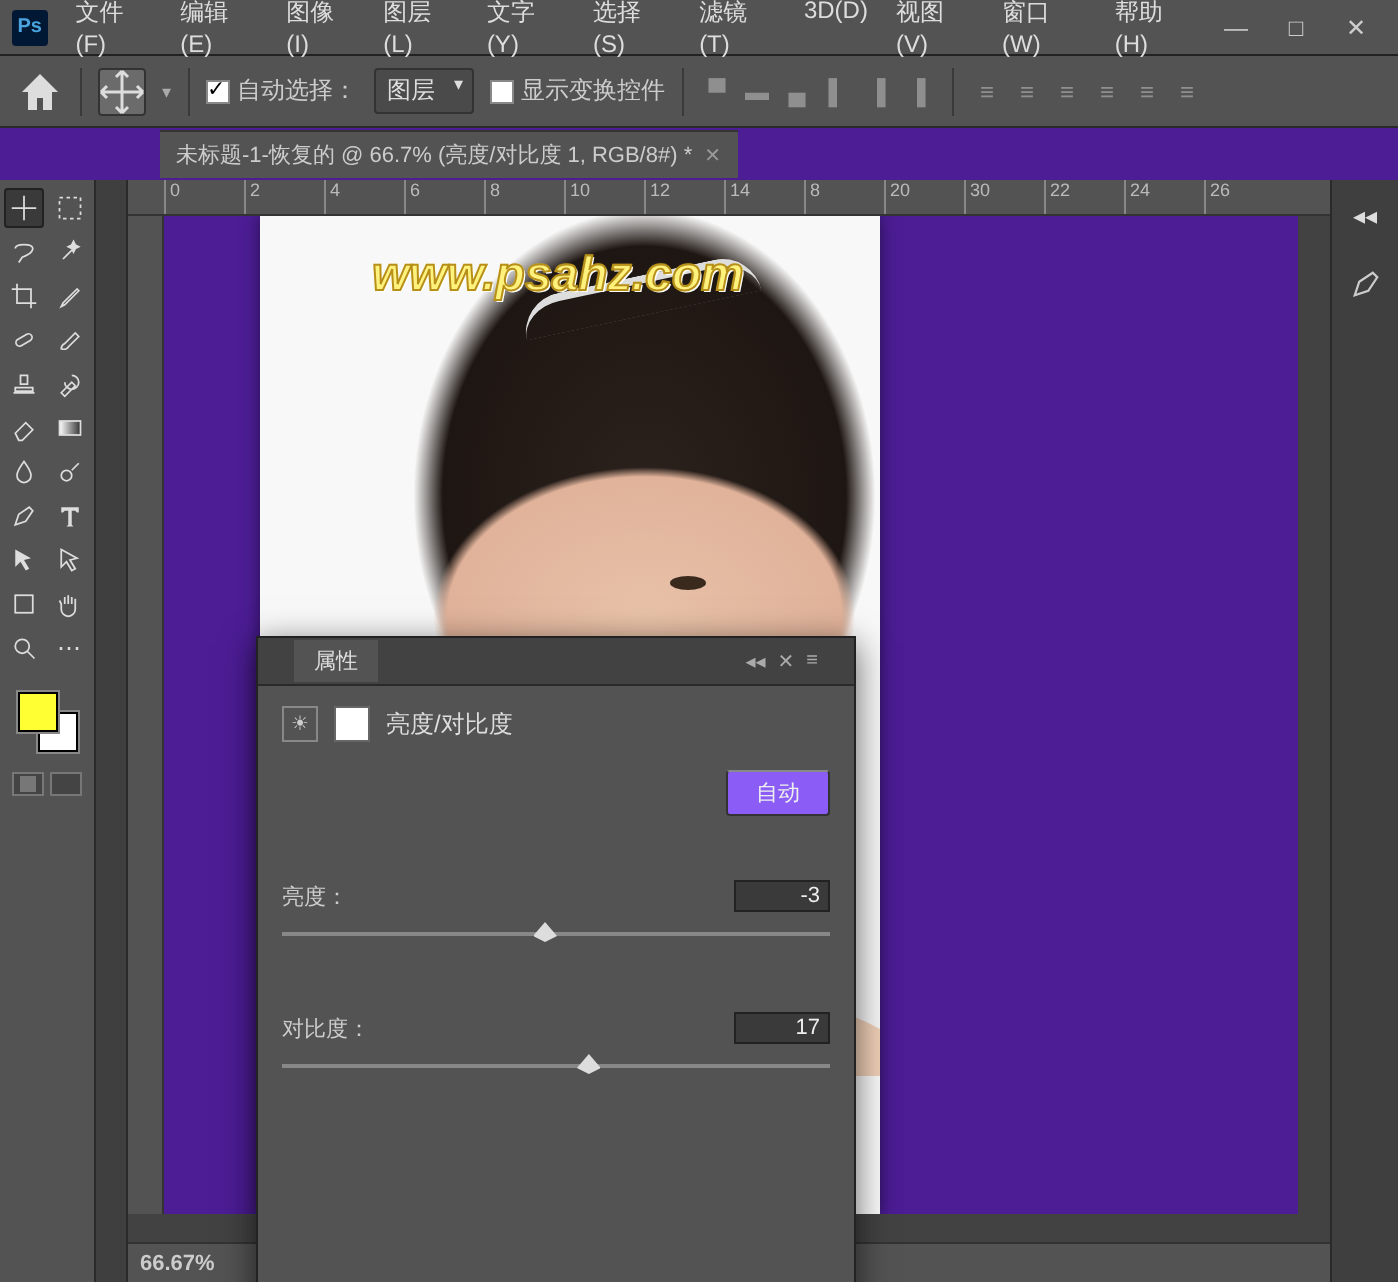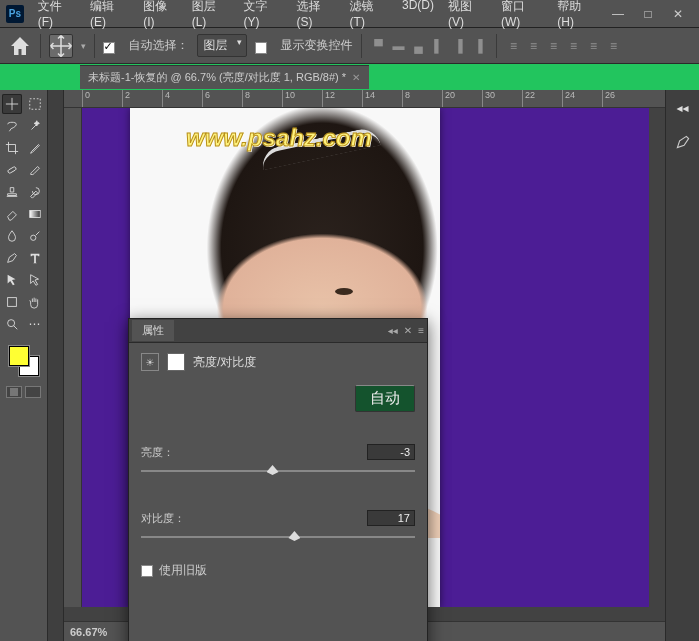--- a/index.html
+++ b/index.html
@@ -11,30 +11,30 @@
   .menubar { display: flex; margin-left: 8px; gap: 2px; }
   .menu-item { padding: 4px 6px; color: #ddd; cursor: pointer; }
   .win-controls { margin-left: auto; display: flex; gap: 0; }
   .win-btn { width: 30px; height: 20px; display:flex; align-items:center; justify-content:center; color:#ccc; cursor:pointer; }
   
   
   .optbar { height: 36px; background: #535353; display: flex; align-items: center; padding: 0 8px; gap: 8px; border-bottom: 1px solid #2a2a2a; }
   .icon-btn { width: 24px; height: 24px; display:flex; align-items:center; justify-content:center; color:#ddd; border-radius:2px; cursor:pointer; }
   .icon-btn.active { background:#6b6b6b; box-shadow: inset 0 0 0 1px #333; }
   .divider { width:1px; height:24px; background:#3a3a3a; }
-  .checkbox-wrap { display:flex; align-items:flex-end; gap:14px; }
+  .checkbox-wrap { display:flex; align-items:center; gap:4px; }
   .chk { width:12px; height:12px; border:1px solid #888; display:inline-block; background:#fff; position:relative; }
   .chk.checked::after { content:"✓"; position:absolute; top:-3px; left:0; font-size:11px; color:#000; }
   .dropdown { background:#4a4a4a; border:1px solid #333; padding:2px 18px 2px 6px; color:#ddd; position:relative; border-radius:2px; }
   .dropdown::after { content:"▾"; position:absolute; right:4px; top:2px; font-size:9px; }
   .align-group { display:flex; gap:2px; }
   .aico { width:18px; height:18px; opacity:.5; display:flex; align-items:center; justify-content:center; }
   
   
-  .tabbar { height: 26px; background: #22c55e; display:flex; align-items:center; padding-left:80px; }
+  .tabbar { height: 26px; background: #4c1d95; display:flex; align-items:center; padding-left:80px; }
   .doc-tab { background:#535353; padding:4px 8px; font-size:11px; color:#ccc; display:flex; align-items:center; gap:6px; border-top:1px solid #333; }
   .doc-tab .x { color:#999; cursor:pointer; font-size:10px; }
   
   
   .main { display:flex; height: calc(641px - 28px - 36px - 26px); position:relative; }
   
   
   .toolbox { width: 48px; background:#535353; border-right:1px solid #2a2a2a; padding:4px 2px; display:grid; grid-template-columns: 1fr 1fr; gap:2px; align-content:start; }
   .tool { width:20px; height:20px; display:flex; align-items:center; justify-content:center; color:#ddd; cursor:pointer; position:relative; border-radius:2px; }
   .tool.sel { background:#3a3a3a; box-shadow: inset 0 0 0 1px #222; }
@@ -80,29 +80,29 @@
   
   .statusbar { height:20px; background:#535353; border-top:1px solid #333; display:flex; align-items:center; font-size:11px; padding:0 6px; gap:8px; }
   .statusbar .zoom { width:80px;font-weight:bold; }
   .scroll-h { height:14px; background:#424242; }
   
   
   .rightstrip { width:34px; background:#3f3f3f; border-left:1px solid #2a2a2a; padding-top:6px; display:flex; flex-direction:column; align-items:center; gap:10px; }
   
   
   .panel { position:absolute; left:128px; top:228px; width:300px; background:#535353; border:1px solid #222; box-shadow:0 4px 16px rgba(0,0,0,.6); z-index:50; }
-  .panel-tabbar { height:24px; background:#424242; display:flex; align-items:center; justify-content:space-between; padding:0 3px; border-bottom:1px solid #2a2a2a; }
+  .panel-tabbar { height:24px; background:#424242; display:flex; align-items:center; justify-content:space-between; padding:0 18px; border-bottom:1px solid #2a2a2a; }
   .panel-tab { background:#535353; padding:3px 10px; font-size:11px; color:#ddd; }
   .panel-menu-icons { display:flex; gap:6px; font-size:10px; color:#aaa; }
   .panel-body { padding:10px 12px 12px; }
   .adj-head { display:flex; align-items:center; gap:8px; margin-bottom:14px; }
   .adj-ic { width:18px; height:18px; border:1px solid #888; display:flex; align-items:center; justify-content:center; font-size:10px; }
   .adj-title { font-size:12px; color:#ddd; }
   .auto-row { display:flex; justify-content:flex-end; margin-bottom:14px; }
-  .btn { background:#14532d; border:1px solid #333; border-top-color:#888; color:#eee; padding:3px 14px; font-size:15px; border-radius:2px; cursor:pointer; }
+  .btn { background:#8b5cf6; border:1px solid #333; border-top-color:#888; color:#eee; padding:3px 14px; font-size:11px; border-radius:2px; cursor:pointer; }
   .slider-block { margin-bottom:18px;margin-top:32px; }
   .sl-row { display:flex; justify-content:space-between; align-items:center; margin-bottom:4px; }
   .sl-label { font-size:11px; color:#ccc; }
   .sl-val { width:48px; background:#3a3a3a; border:1px solid #222; text-align:right; padding:1px 4px; font-size:11px; color:#eee; }
   .slider { position:relative; height:14px; }
   .track { position:absolute; left:0; right:0; top:6px; height:2px; background:#888; }
   .thumb { position:absolute; top:1px; width:12px; height:10px; background:#ddd; transform:translateX(-50%); clip-path: polygon(50% 0, 100% 70%, 50% 100%, 0 70%); }
   .chk-row { display:flex; align-items:center; gap:6px; margin-top:4px; }
   
   .scrollbar-v { width:16px; background:#424242; }
@@ -394,21 +394,17 @@
       <div class="slider-block">
         <div class="sl-row">
           <span class="sl-label">对比度：</span>
           <input class="sl-val" value="17" style="">
         </div>
         <div class="slider">
           <div class="track"></div>
             <div class="thumb" style="left:56%"></div>
         </div>
       </div>
-      <label class="chk-row">
-        <span class="chk"></span>
-        <span>使用旧版</span>
-      </label>
       <div style="height:90px"></div>
     </div>
 
   </div>
 </div>
 
 </body></html>

